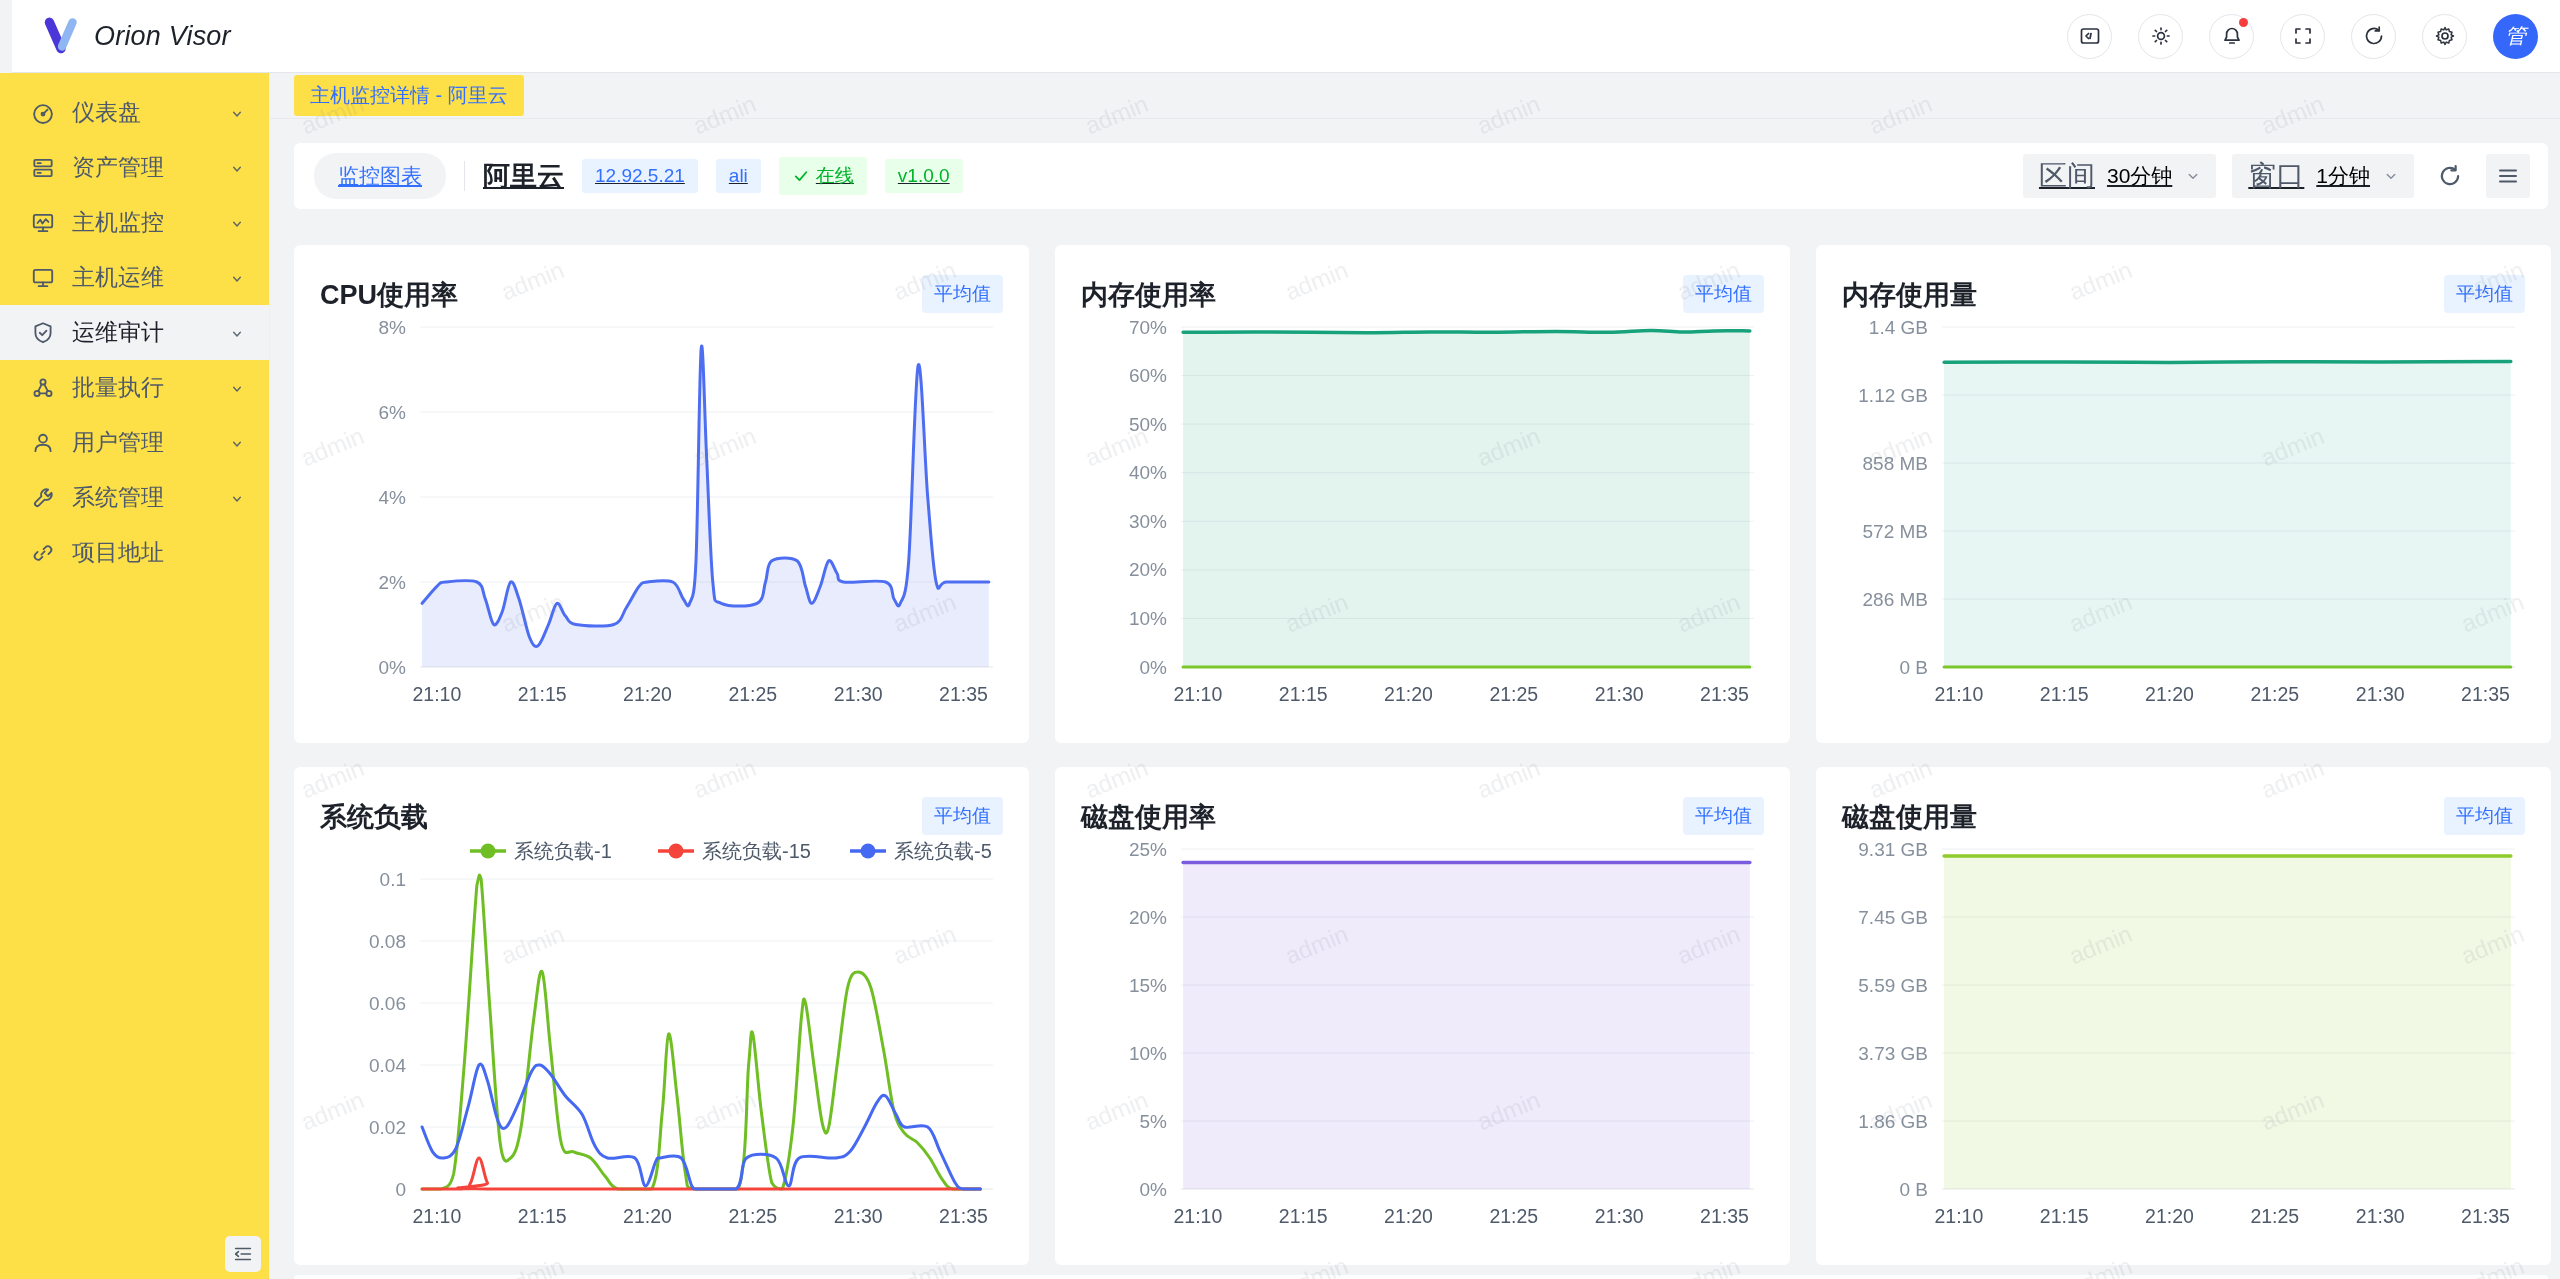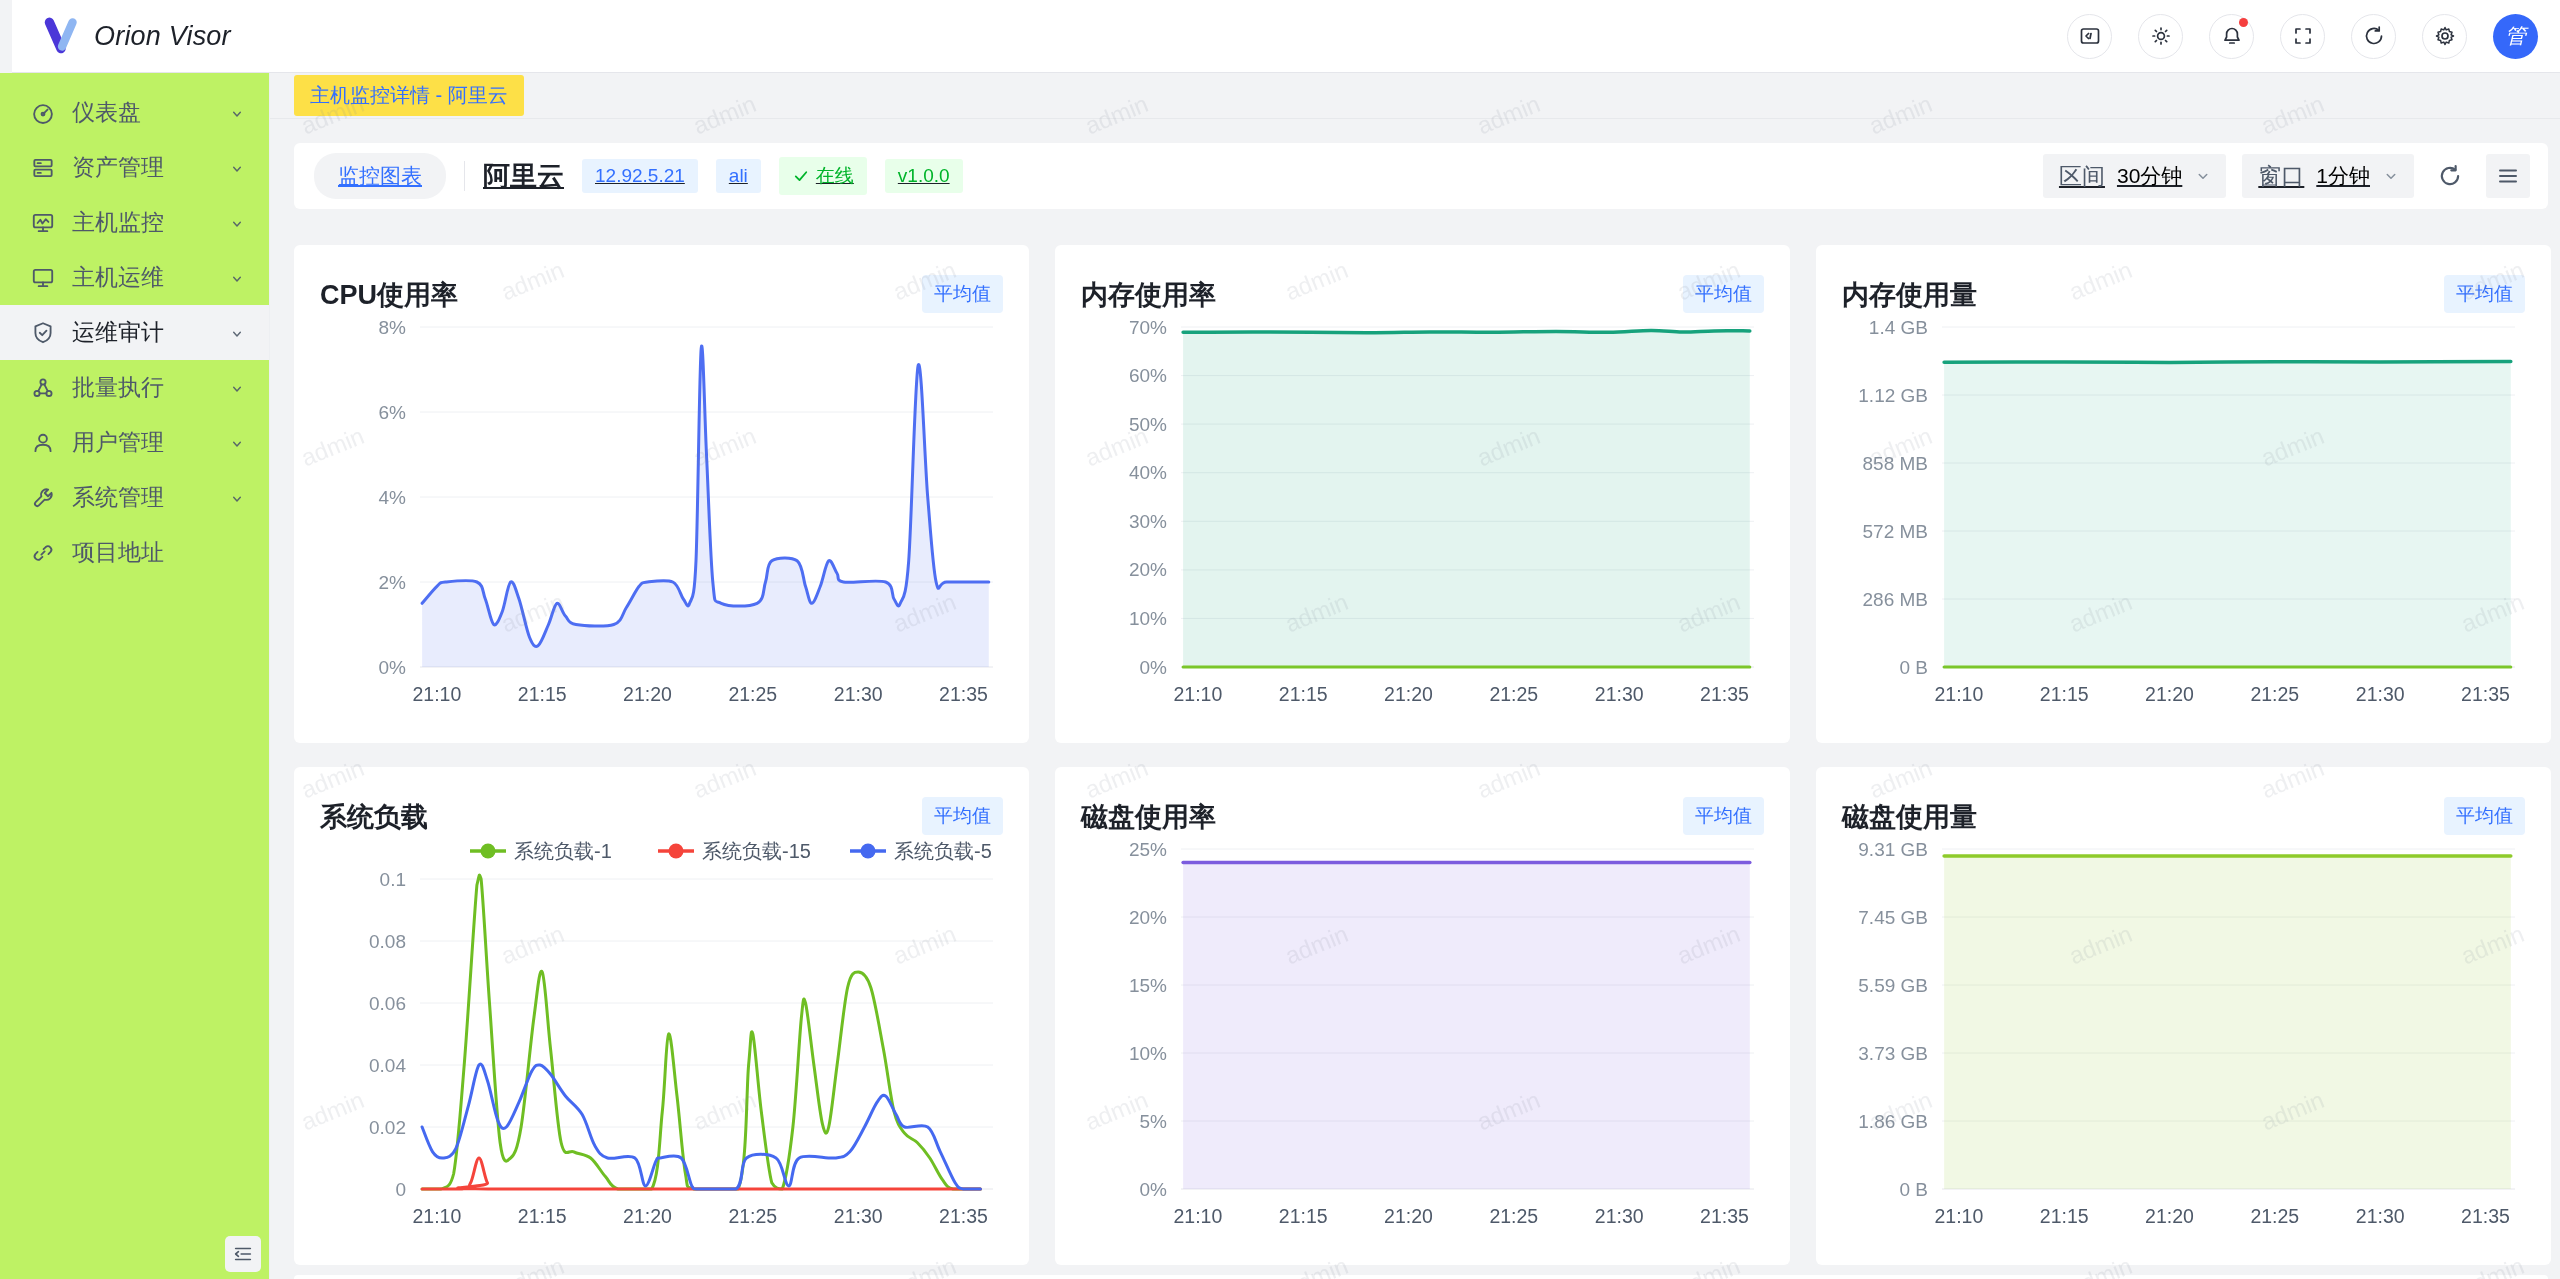--- a/index.html
+++ b/index.html
@@ -29,21 +29,21 @@
   .icon-btn svg { width:24px; height:24px; }
   .badge-dot { position:absolute; top:3px; right:5px; width:9px; height:9px; border-radius:50%; background:#F53F3F; }
   .avatar {
     width:45px; height:45px; border-radius:50%; background:#3568FA; color:#fff;
     display:flex; align-items:center; justify-content:center; font-size:21px; cursor:pointer;
   }
 
   
   .sidebar {
     position:absolute; top:73px; left:0; bottom:0; width:270px;
-    background:#bef264; border-right:1px solid #EDEFF2; z-index:15; padding-top:12px;
+    background:#fde047; border-right:1px solid #EDEFF2; z-index:15; padding-top:12px;
   }
   .side-item {
     height:55px; display:flex; align-items:center; padding:0 22px 0 30px;
     color:#4E5969; font-size:23px; cursor:pointer;
   }
   .side-item.selected { background:#F2F3F5; color:#1D2129; }
   .side-item .s-icon { width:26px; height:26px; margin-right:16px; flex:none; }
   .side-item .s-label { flex:1; white-space:nowrap; }
   .side-item .s-chev { width:20px; height:20px; flex:none; opacity:.9; }
   .collapse-btn {
@@ -73,21 +73,21 @@
   .tb-divider { width:1px; height:30px; background:#E5E6EB; }
   .host-name { font-size:27px; font-weight:700; color:#1D2129; white-space:nowrap; }
   .badge { font-size:19px; padding:6px 13px; border-radius:3px; white-space:nowrap; display:inline-flex; align-items:center; gap:6px; }
   .badge.blue { background:#E8F3FF; color:#3370FF; }
   .badge.green { background:#E8FFEA; color:#00B42A; }
   .tb-right { display:flex; align-items:center; gap:16px; }
   .select-box {
     height:44px; background:#F2F3F5; border-radius:3px; display:flex; align-items:center;
     gap:12px; padding:0 14px 0 16px; cursor:pointer; white-space:nowrap;
   }
-  .select-box .lbl { color:#4E5969; font-size:23px; }
+  .select-box .lbl { color:#4E5969; font-size:28px; }
   .select-box .val { color:#000000; font-size:21px; }
   .plain-icon-btn { width:40px; height:40px; display:flex; align-items:center; justify-content:center; cursor:pointer; background:transparent; border:none; }
   .sq-icon-btn { width:44px; height:44px; background:#F2F3F5; border-radius:3px; display:flex; align-items:center; justify-content:center; cursor:pointer; }
 
   
   .grid {
     margin:36px 12px 0 24px;
     display:grid; grid-template-columns:repeat(3,735px); gap:24px 26px;
   }
   .card { background:#fff; border-radius:6px; height:498px; padding:22px 26px; }

